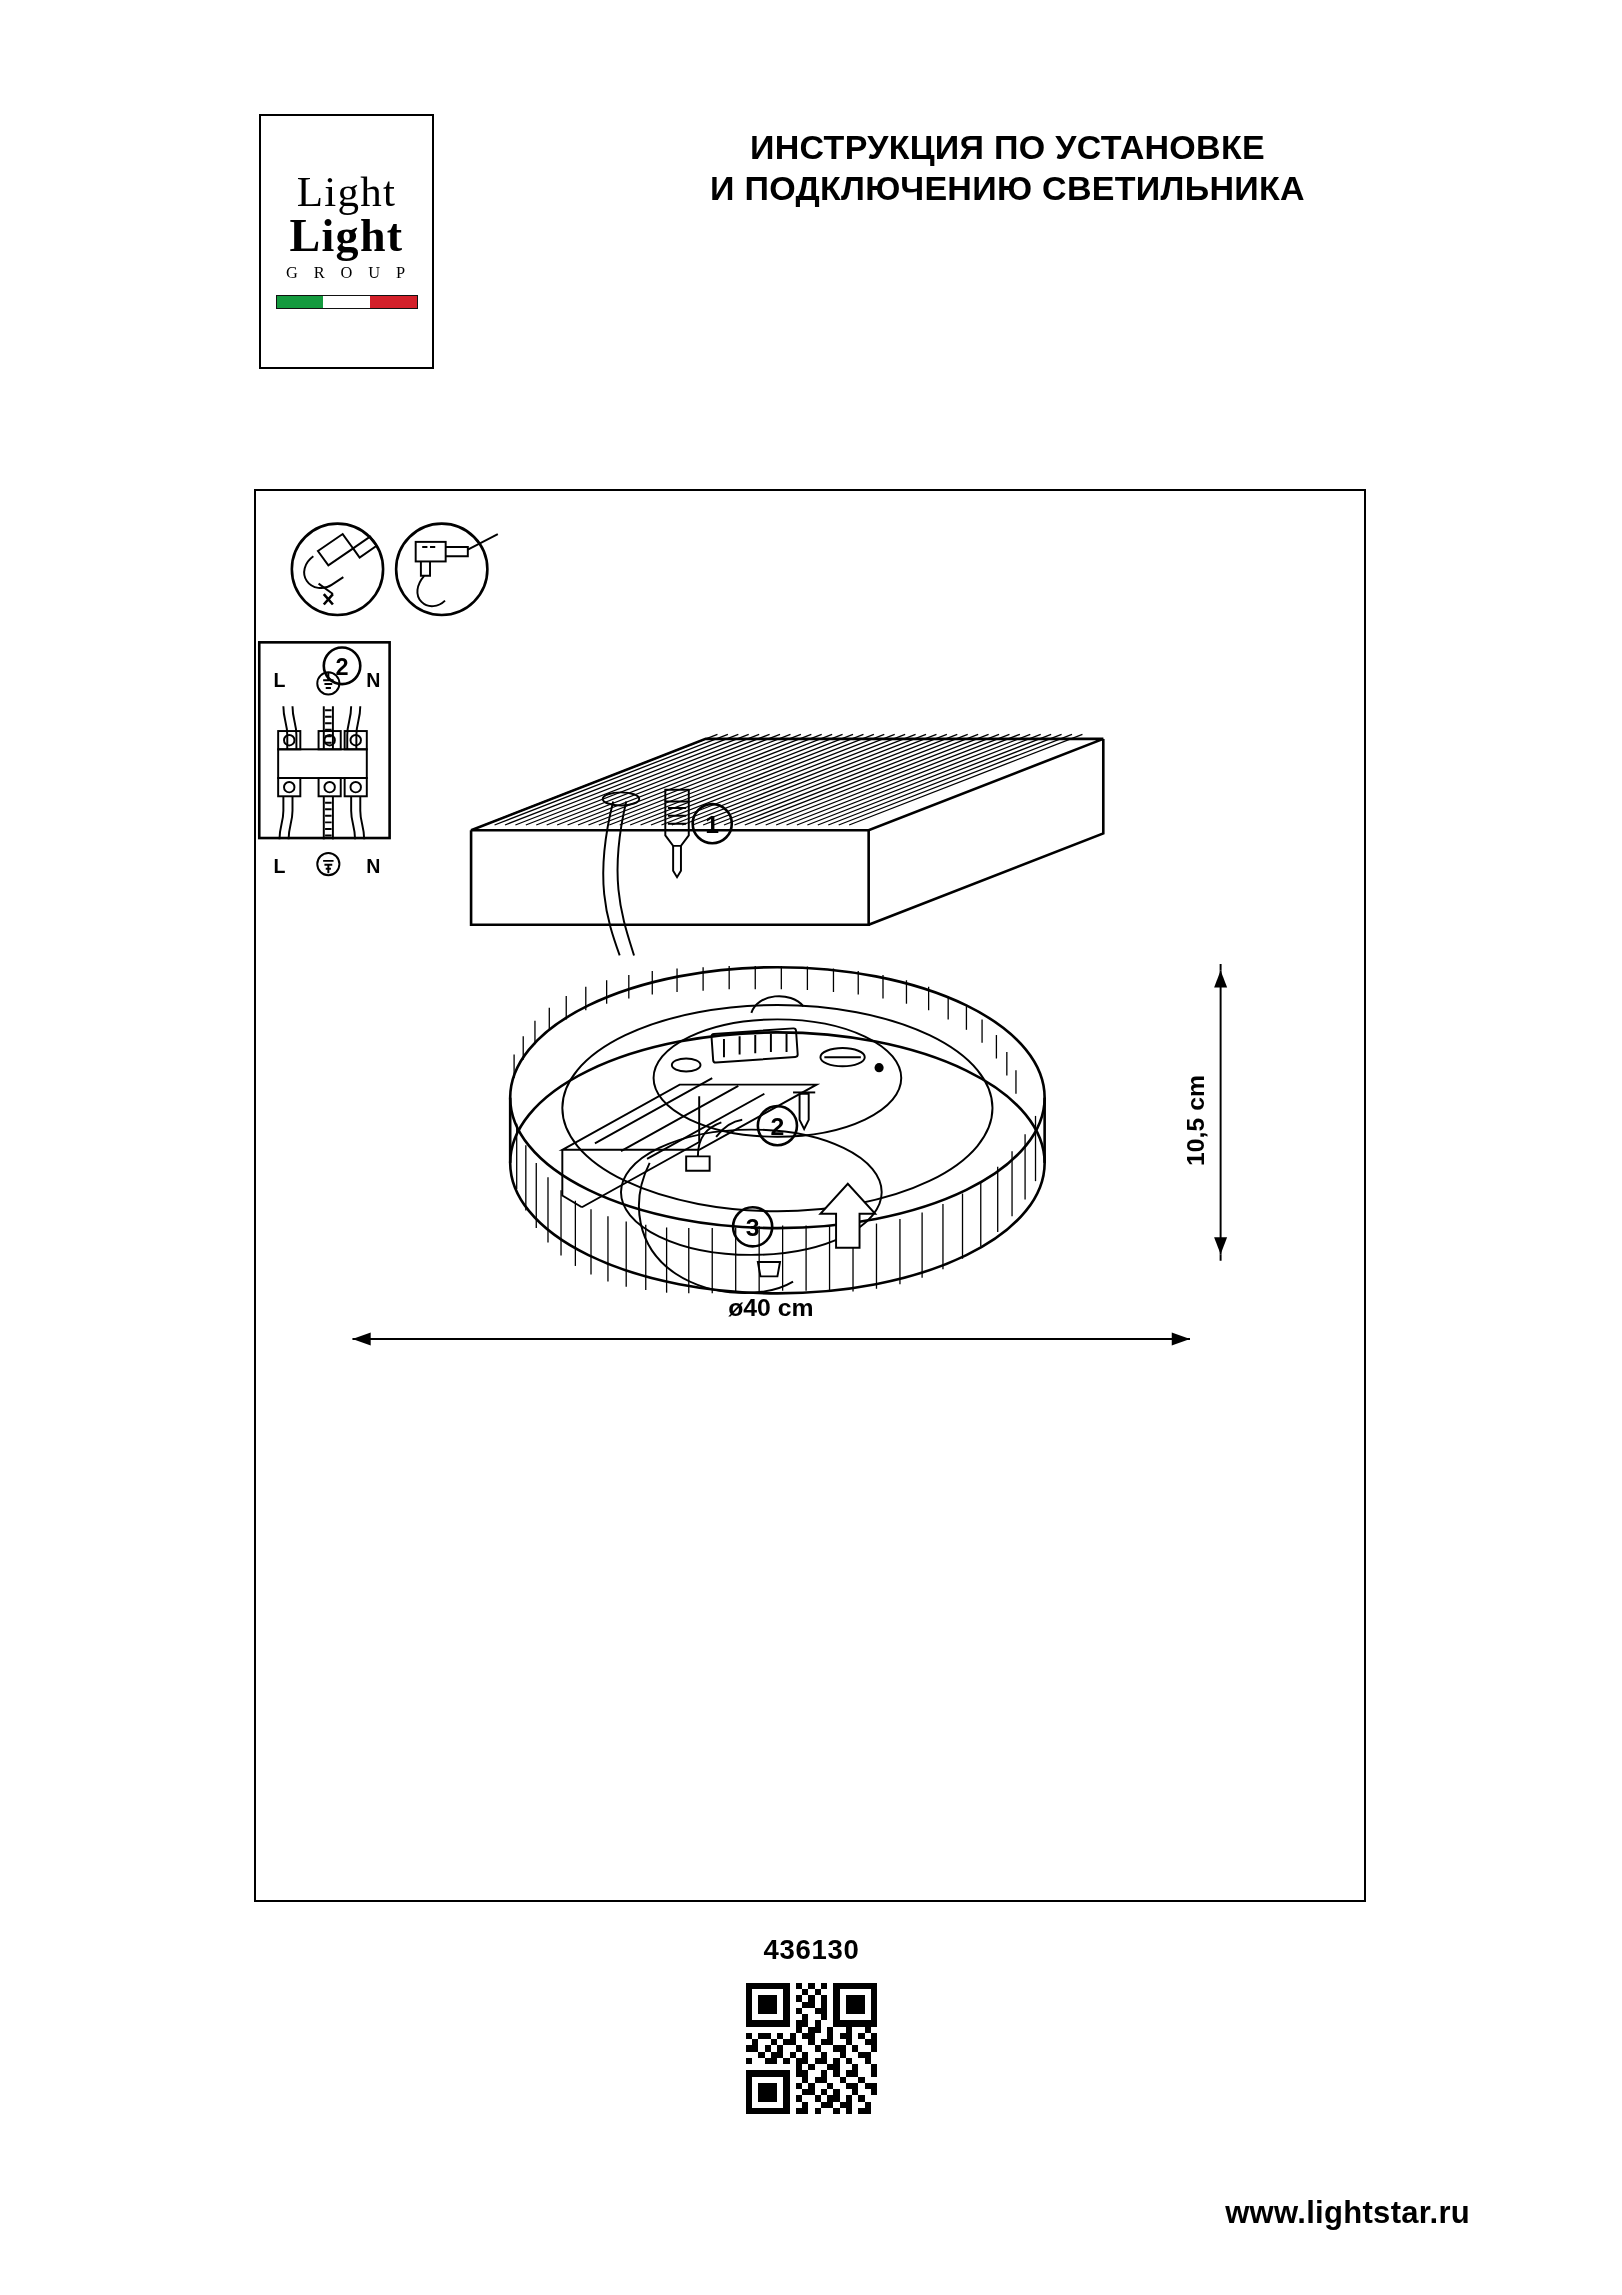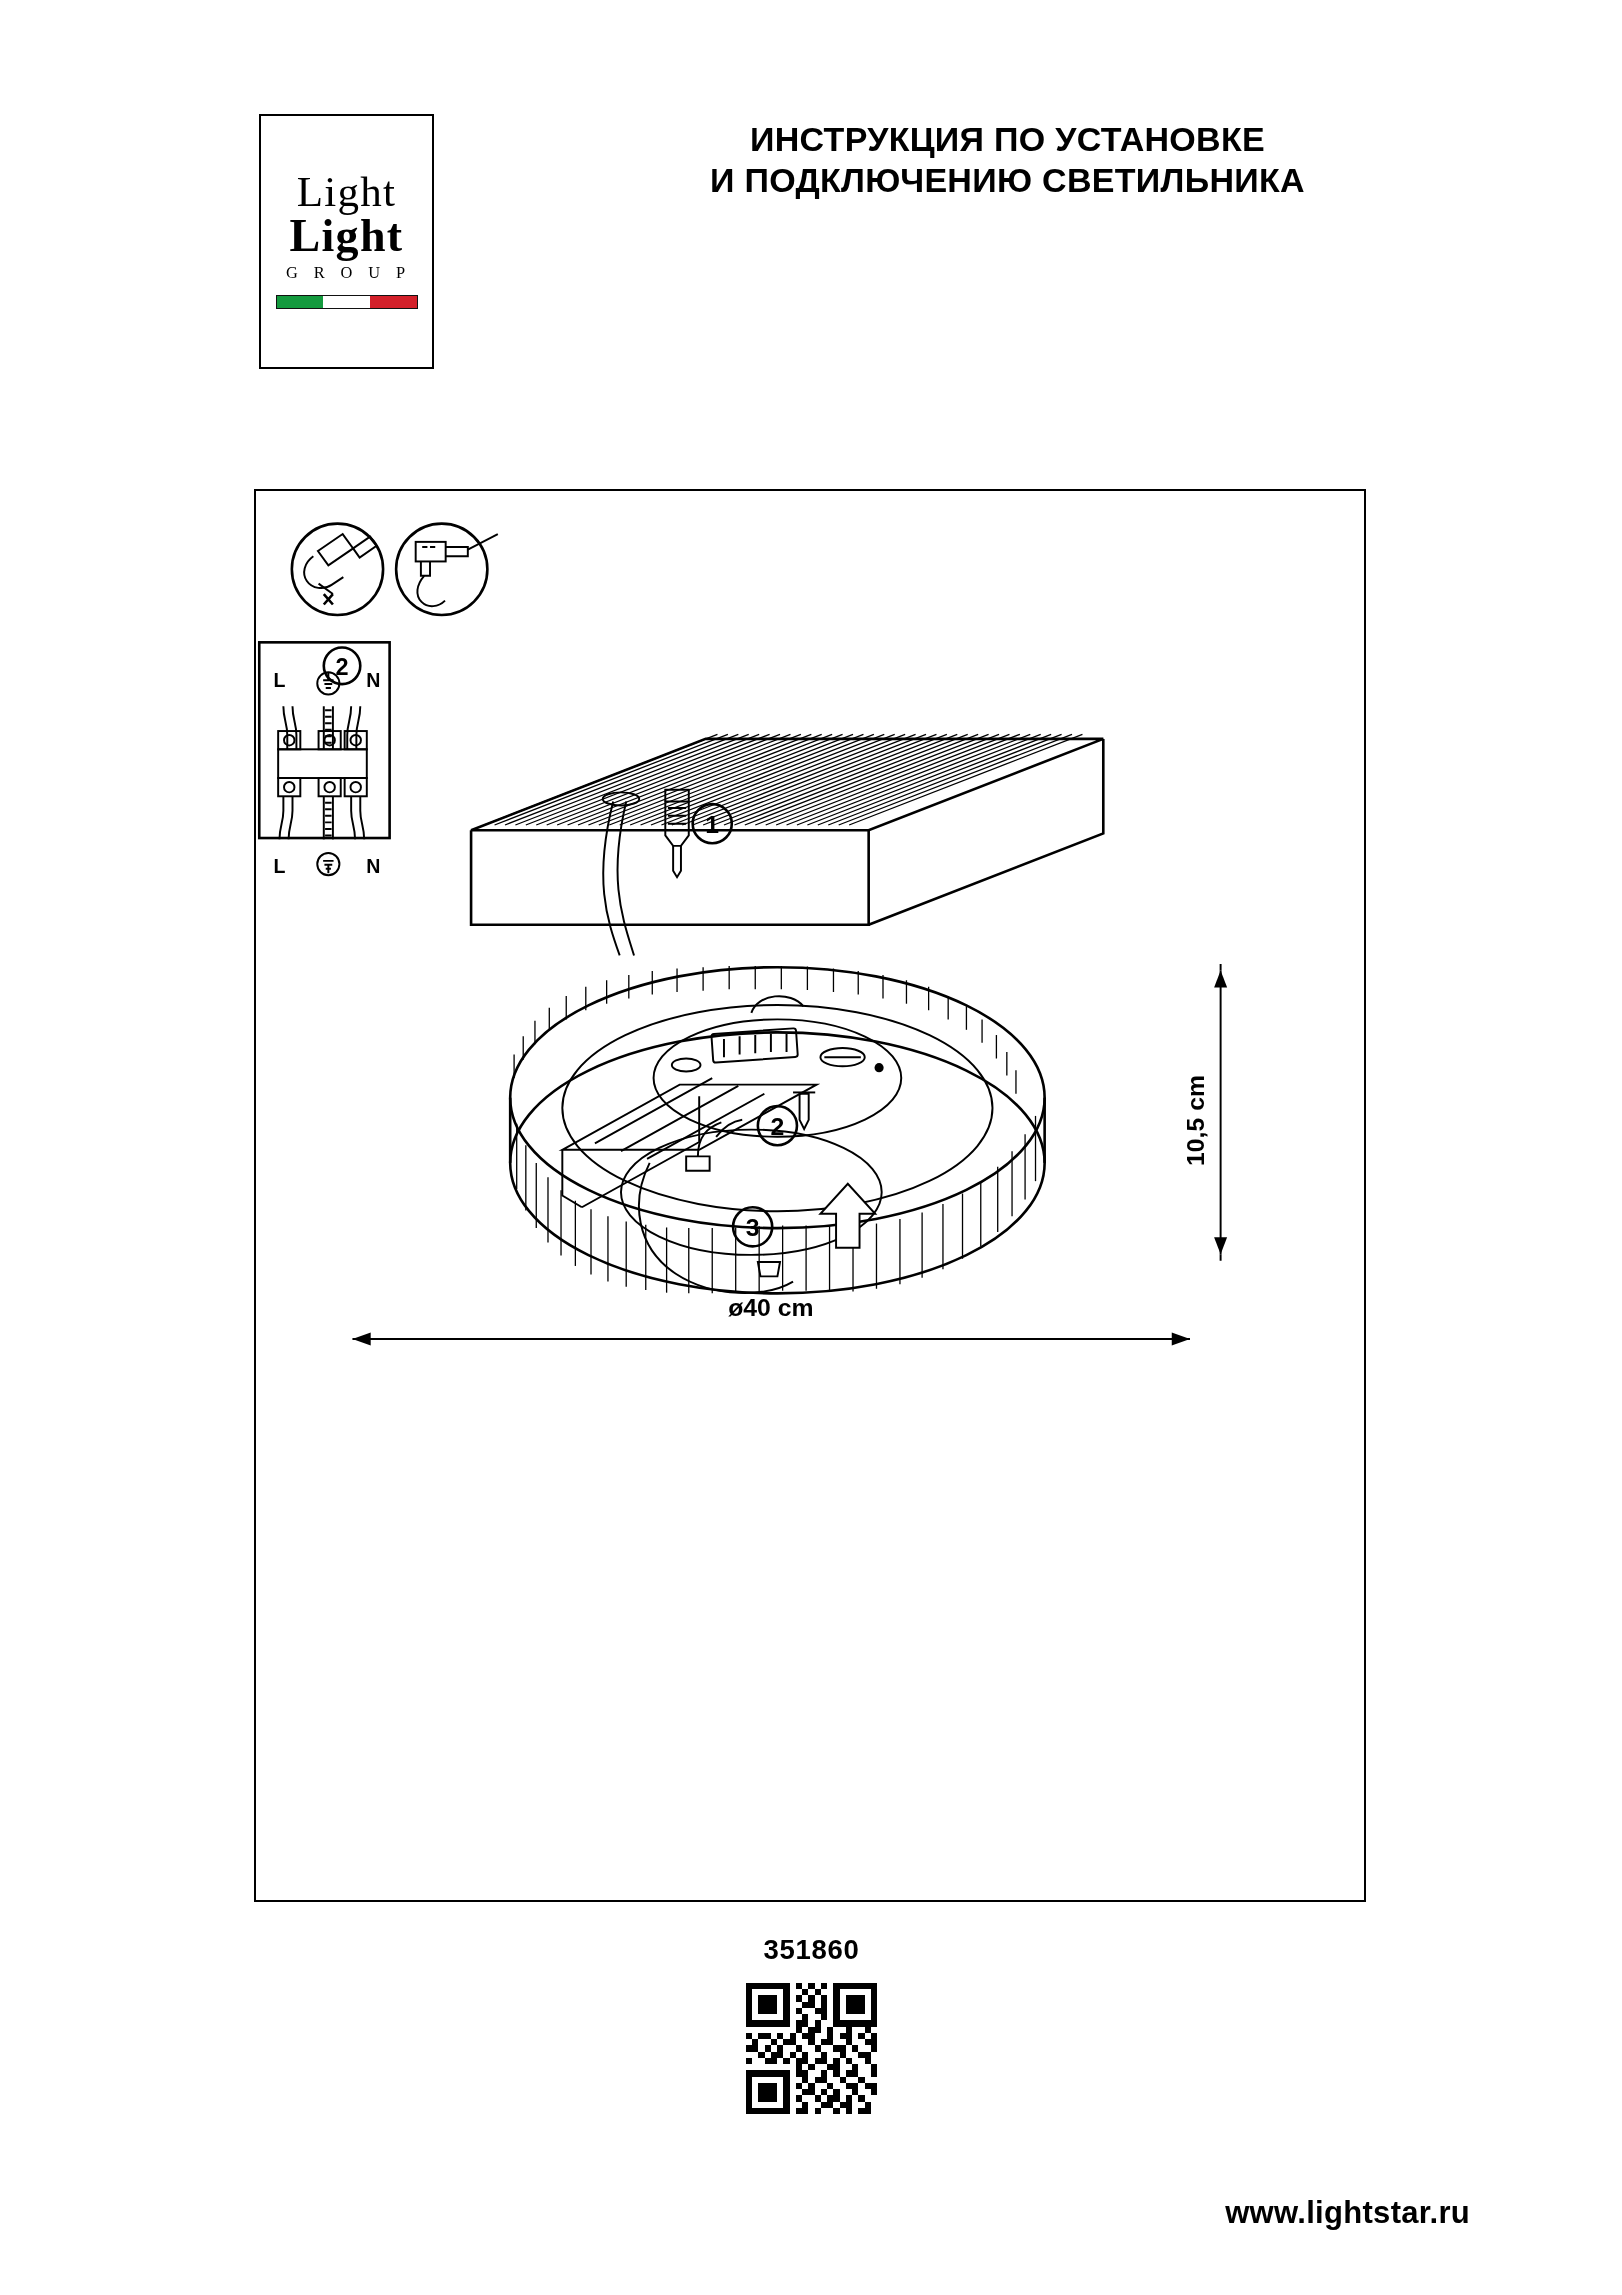--- a/index.html
+++ b/index.html
@@ -90,21 +90,21 @@
     font-size: 35px;
     font-weight: 700;
     letter-spacing: 0.7px;
     line-height: 1.16;
   }
   .series-line { margin-top: 14.4px; }
   .instr-line {
     font-size: 34px;
     font-weight: 700;
     line-height: 1.18;
-    margin-top: 21px;
+    margin-top: 29px;
     letter-spacing: 0.3px;
   }
 
   
   .drawing-box {
     position: absolute;
     left: 254px;
     top: 489px;
     width: 1112px;
     height: 1413px;
@@ -423,21 +423,21 @@
       <g>
         <path d="M148 1300 l1285 0" stroke-width="3"></path>
         <path d="M148 1300 l28 -10 l0 20 z" fill="#000" stroke="none"></path>
         <path d="M1433 1300 l-28 -10 l0 20 z" fill="#000" stroke="none"></path>
         <text x="790" y="1265" font-family="Liberation Sans, sans-serif" font-size="38" font-weight="bold" text-anchor="middle" fill="#000" stroke="none">ø40 cm</text>
       </g>
     </g>
   </svg>
 </div>
 
-<div class="footer-code">351860</div>
+<div class="footer-code">436130</div>
 
 <div class="qr-wrap">
   <svg viewBox="0 0 21 21" width="137" height="131" shape-rendering="crispEdges">
     <rect width="21" height="21" fill="#fff"></rect>
     <g fill="#000">
       <rect x="0" y="0" width="7" height="1"></rect>
         <rect x="0" y="6" width="7" height="1"></rect>
       <rect x="0" y="0" width="1" height="7"></rect>
         <rect x="6" y="0" width="1" height="7"></rect>
       <rect x="2" y="2" width="3" height="3"></rect>

